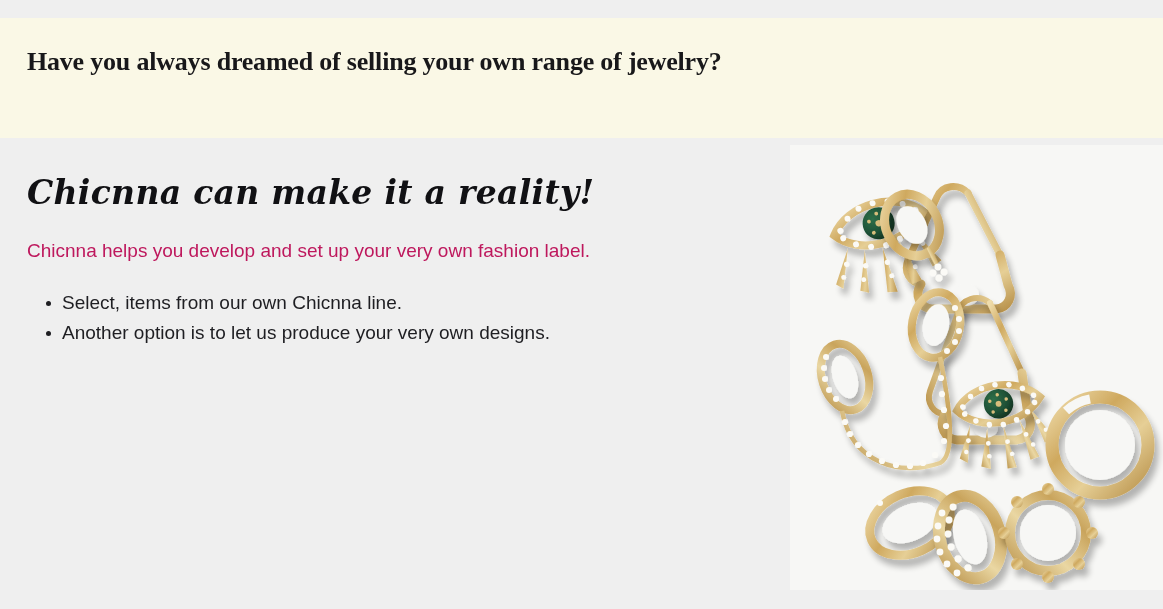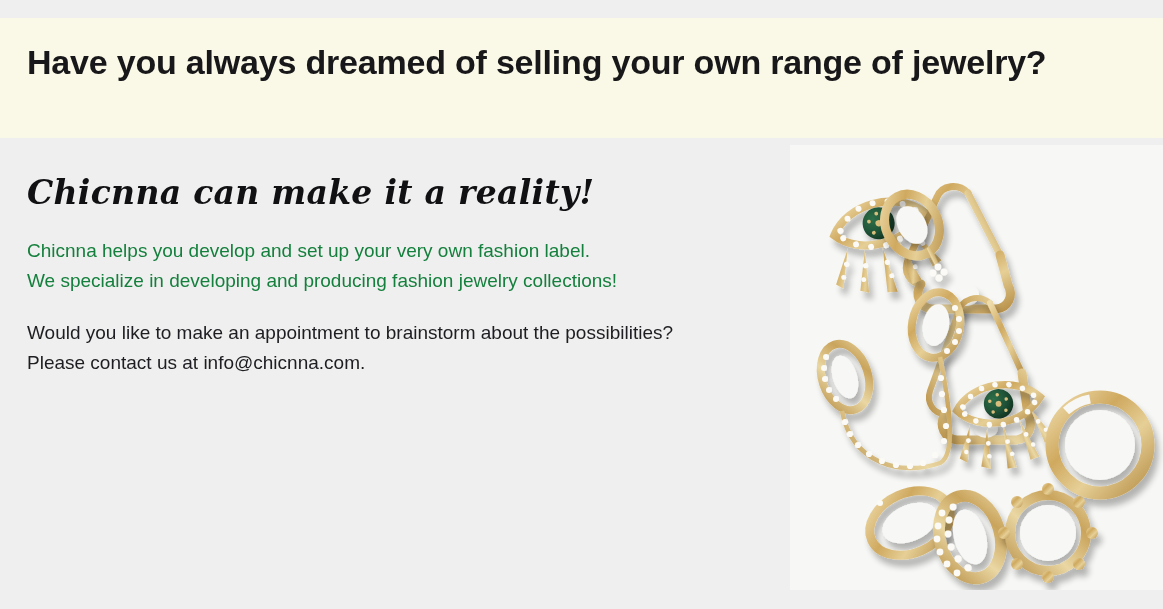--- a/index.html
+++ b/index.html
@@ -28,23 +28,23 @@
     position: absolute;
     left: 0;
     top: 18px;
     width: 1163px;
     height: 120px;
     background: #faf8e6;
     box-sizing: border-box;
     padding: 24px 0 0 27px;
   }
   .banner-line {
-    font-family: Liberation Sans, sans-serif;
+    font-family: Liberation Serif, serif;
     font-weight: bold;
-    font-size: 34px;
+    font-size: 26px;
     line-height: 40px;
     color: #18181a;
     letter-spacing: -0.2px;
     white-space: nowrap;
   }
 
   
   .content {
     position: absolute;
     left: 27px;
@@ -57,21 +57,21 @@
     font-style: italic;
     font-size: 33px;
     line-height: 34px;
     color: #111114;
     letter-spacing: 0.3px;
     margin: 0 0 26px 0;
   }
   .intro {
     font-size: 19px;
     line-height: 30px;
-    color: #15803d;
+    color: #be185d;
     margin: 0 0 22px 0;
   }
   .intro .row { white-space: nowrap; }
 
   .bullets {
     list-style: none;
     margin: 0 0 26px 0;
     padding: 0 0 0 35px;
   }
   .bullets li {
@@ -120,28 +120,27 @@
   <div class="banner">
     <div class="banner-line">Have you always dreamed of selling your own range of jewelry?</div>
   </div>
 
   <div class="content">
 
     <div class="tagline">Chicnna can make it a reality!</div>
 
     <div class="intro">
       <div class="row">Chicnna helps you develop and set up your very own fashion label.</div>
-      <div class="row">We specialize in developing and producing fashion jewelry collections!</div>
     </div>
 
-
-    <div class="outro">
-      <div class="row">Would you like to make an appointment to brainstorm about the possibilities?</div>
-      <div class="row">Please contact us at info@chicnna.com.</div>
-    </div>
+    <ul class="bullets">
+      <li>Select, items from our own Chicnna line.</li>
+      <li>Another option is to let us produce your very own designs.</li>
+    </ul>
+
 
   </div>
 
   <div class="photo">
     <svg width="373" height="445" viewBox="0 0 373 445" xmlns="http://www.w3.org/2000/svg">
       <defs>
         <linearGradient id="gold" x1="0" y1="0" x2="1" y2="1">
           <stop offset="0%" stop-color="#efdcab"></stop>
           <stop offset="35%" stop-color="#cfa95f"></stop>
           <stop offset="62%" stop-color="#e6cf96"></stop>

